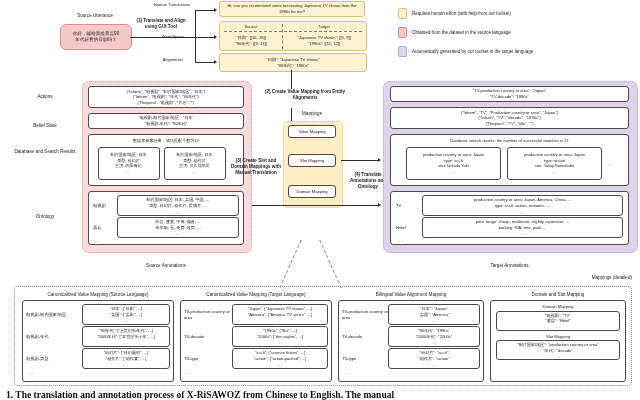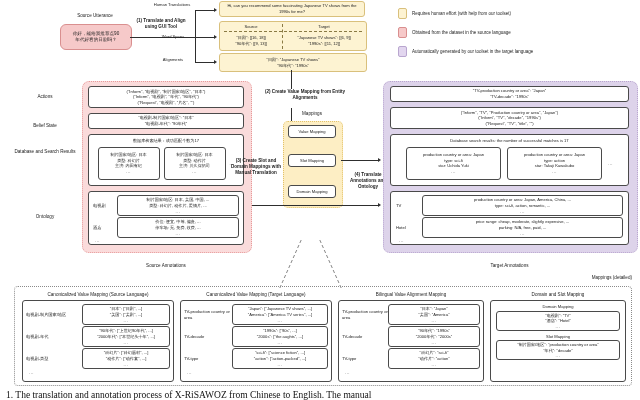--- a/index.html
+++ b/index.html
@@ -31,21 +31,21 @@
   .arrow{
     position:absolute;width:0;height:0;
     border-top:2.2px solid transparent;border-bottom:2.2px solid transparent;
     border-left:3.4px solid #2e2e2e;
   }
   .swatch{width:9px;height:11px;border-radius:2px;box-sizing:border-box;}
   .legend-row{display:flex;align-items:center;gap:5px;}
   .legend-txt{font-size:4.5px;color:#222;}
   .cell-lbl{font-size:4.2px;text-align:left;color:#222;line-height:1.3;}
   .ell{font-size:4.2px;color:#555;letter-spacing:0.5px;}
-  .caption{font-size:9.5px;font-family:"Liberation Serif", serif;color:#111;}
+  .caption{font-size:9.5px;font-family:"Liberation Serif", serif;color:#111;font-weight:bold;}
   .colhead{font-size:4.6px;text-align:center;color:#222;}
   .vline-dot{border-left:0.8px dashed #777;}
 </style>
 </head>
 <body>
 
 <div class="abs" style="left:398px;top:8px;width:238px;">
   <div class="legend-row" style="margin-bottom:8px;">
     <div class="swatch" style="background:#fdf3d2;border:0.8px solid #d9c07c;"></div>
     <div class="legend-txt">Requires human effort (with help from our toolset)</div>

